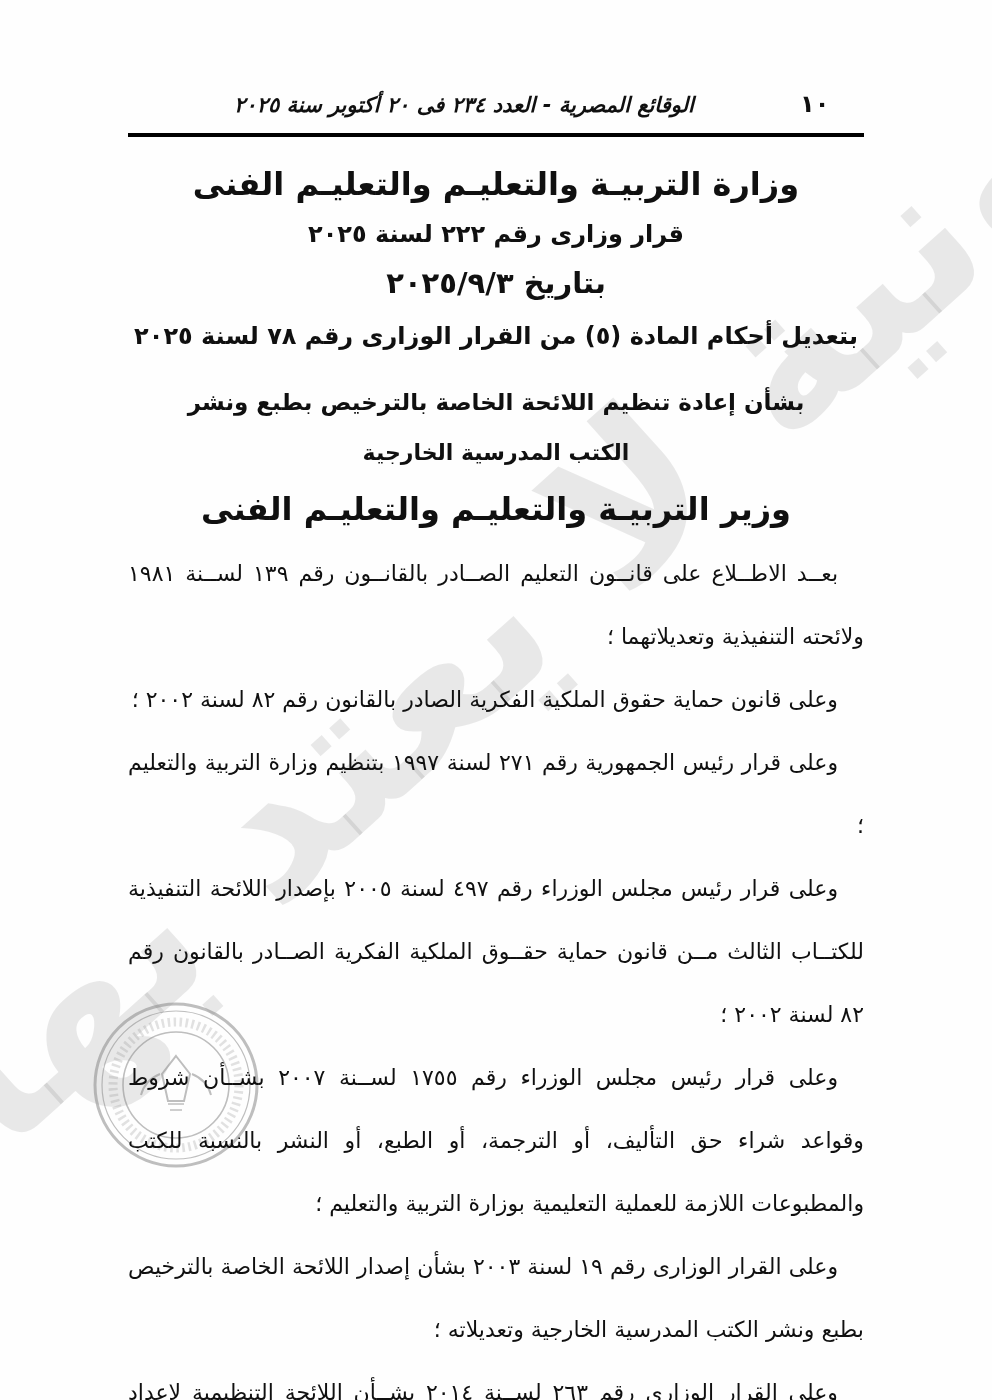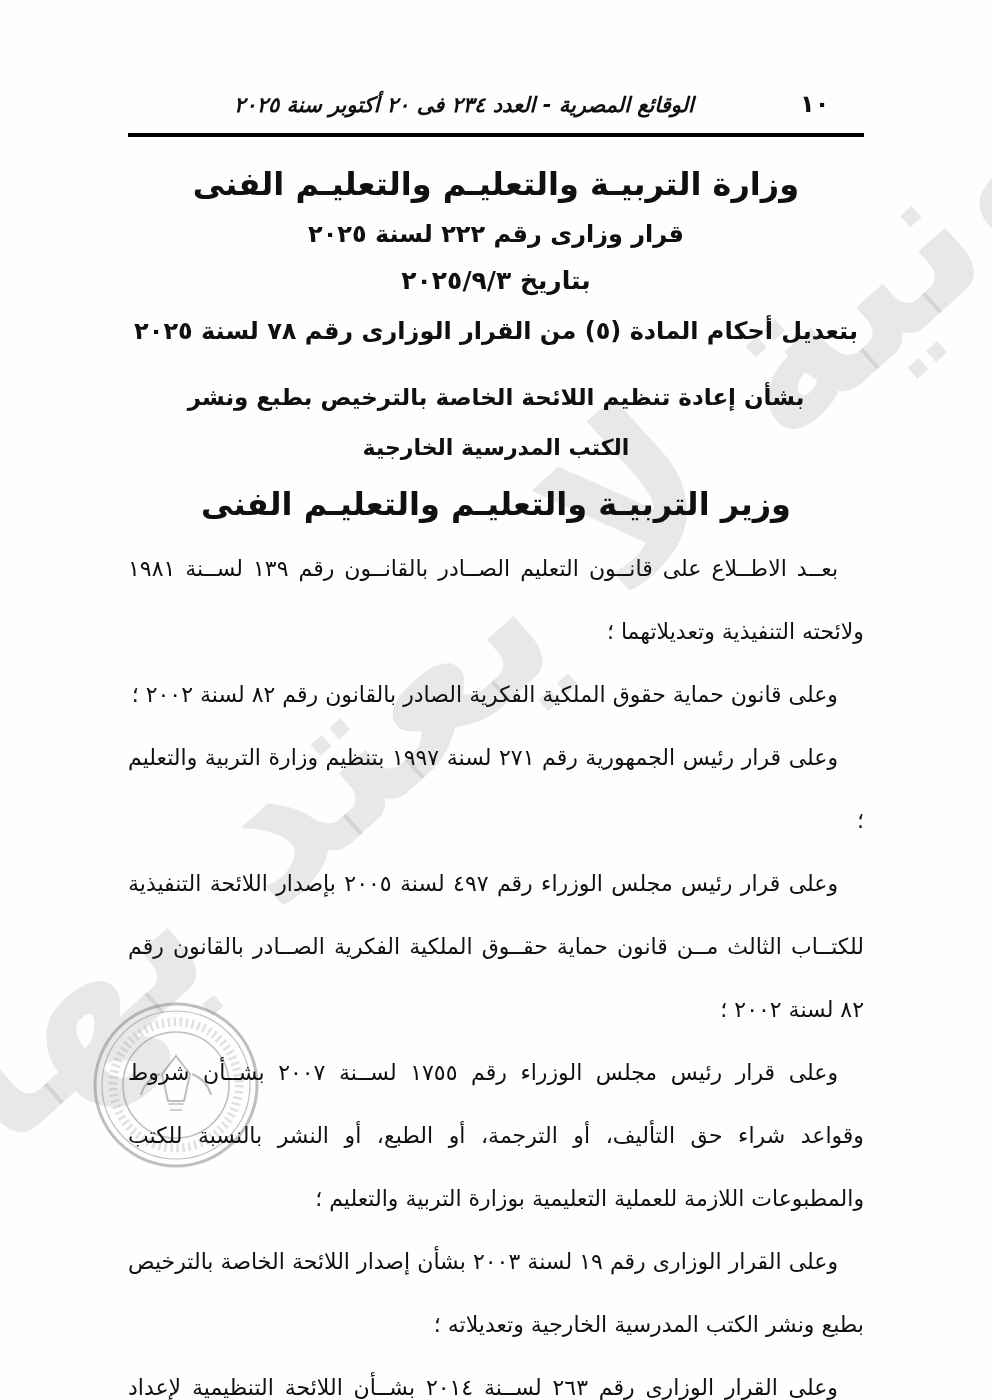--- a/index.html
+++ b/index.html
@@ -70,21 +70,21 @@
     font-style: italic;
   }
   .rule {
     margin-top: 15px;
     border-top: 4px solid #000;
   }
 
   .t-center { text-align: center; font-weight: bold; }
   .ministry   { margin-top: 28px; font-size: 32px; letter-spacing: 1px; }
   .decree-num { margin-top: 17px; font-size: 24px; letter-spacing: 1px; }
-  .decree-date{ margin-top: 18px; font-size: 25px; letter-spacing: 3px; }
+  .decree-date{ margin-top: 18px; font-size: 29px; letter-spacing: 3px; }
   .subject-1  { margin-top: 22px; font-size: 24px; }
   .subject-2  { margin-top: 39px; font-size: 23px; }
   .subject-3  { margin-top: 25px; font-size: 22px; }
   .minister   { margin-top: 25px; font-size: 32px; letter-spacing: 1px; }
 
   .body-text { margin-top: 14px; }
   .par {
     font-size: 22px;
     line-height: 63px;
     text-align: justify;

